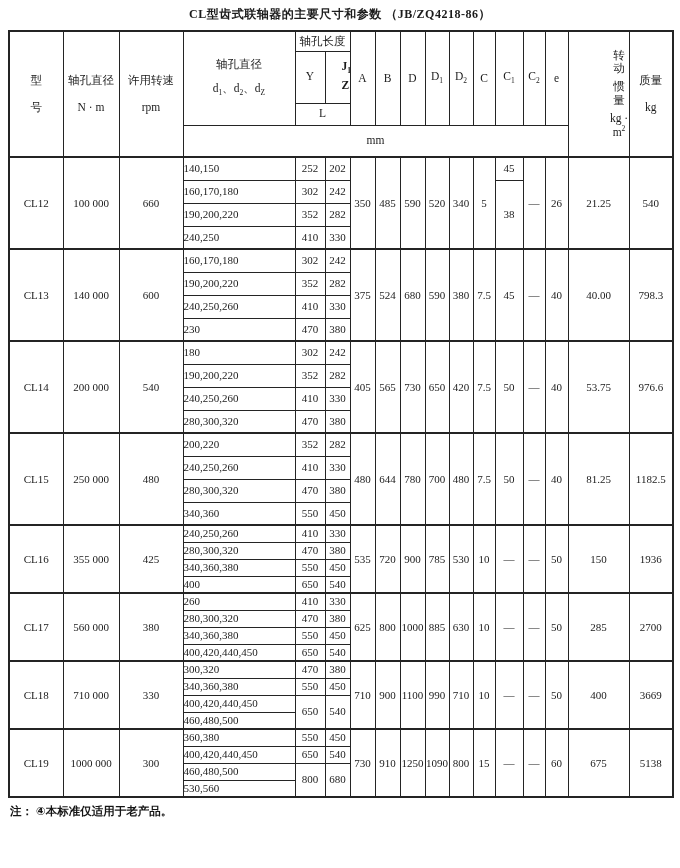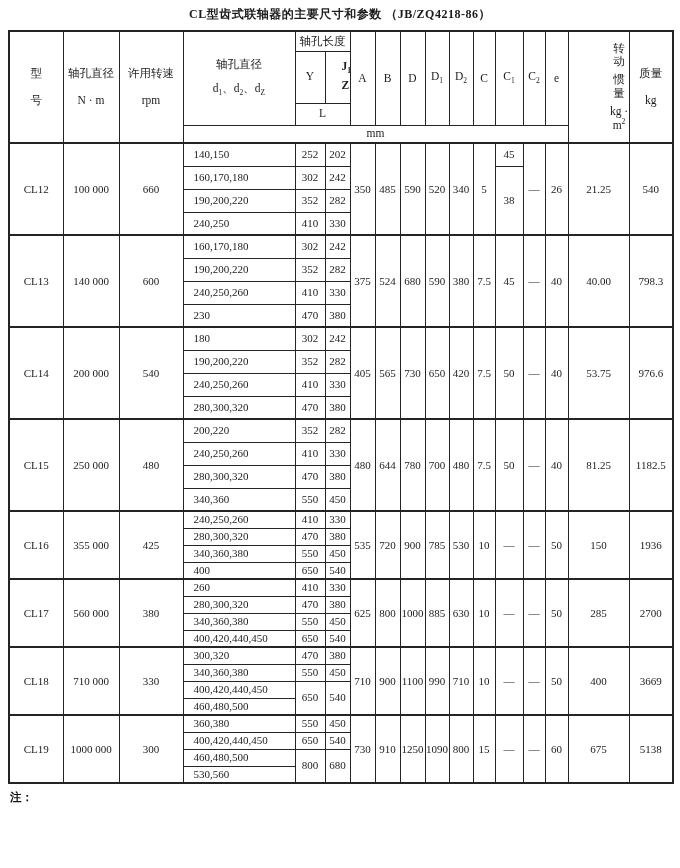--- a/index.html
+++ b/index.html
@@ -2,24 +2,24 @@
 <html><head>
 <meta charset="utf-8">
 <style>
   html,body { margin:0; padding:0; background:#ffffff; }
   body { width:680px; height:868px; font-family:"Liberation Serif","DejaVu Serif",serif; color:#1b1b1b; }
   .page { padding:2px 8px 0 8px; }
   .title { font-size:12px; font-weight:bold; text-align:center; margin:4px 0 7px 0; letter-spacing:0.5px; }
   table.main { border-collapse:collapse; table-layout:fixed; width:664px; border:2px solid #242424; }
   td { border:1px solid #242424; text-align:center; vertical-align:middle; font-size:11px; padding:0; overflow:hidden; line-height:1.15; }
   thead td { font-size:11.5px; }
-  tr.hr1 { height:20px; } tr.hr2 { height:52px; } tr.hr3 { height:22px; } tr.hr4 { height:18px; }
+  tr.hr1 { height:20px; } tr.hr2 { height:52px; } tr.hr3 { height:22px; } tr.hr4 { height:32px; }
   tr.r23 { height:23px; } tr.r17 { height:17px; }
   tr.group-start td { border-top:2px solid #242424; }
-  td.d-cell { text-align:left; padding-left:10px; }
+  td.d-cell { text-align:left; }
   sub { font-size:7.5px; vertical-align:sub; }
   sup { font-size:7.5px; vertical-align:super; }
   .th2 div { margin:13px 0; }
   .th-bd div { margin:11px 4px; }
   .th3 div { margin:5px 0;padding-left:41px; }
   .jz div { margin:3px 16px;font-weight:bold; }
   .notes { position:relative; margin:5px 0 0 2px; padding-left:26px; font-family:"Liberation Sans","DejaVu Sans",sans-serif; font-size:11.5px; font-weight:bold; line-height:17px; color:#151515; }
   .note-label { position:absolute; left:0; top:0; }
 </style>
 </head>
@@ -376,14 +376,15 @@
         <td rowspan="2">680</td>
       </tr>
       <tr class="r17">
         <td class="d-cell">530,560</td>
       </tr>
     </tbody>
   </table>
 
   <div class="notes">
     <span class="note-label">注：</span>
+    <div>④本标准仅适用于老产品。</div>
   </div>
 </div>
 
 </body></html>

